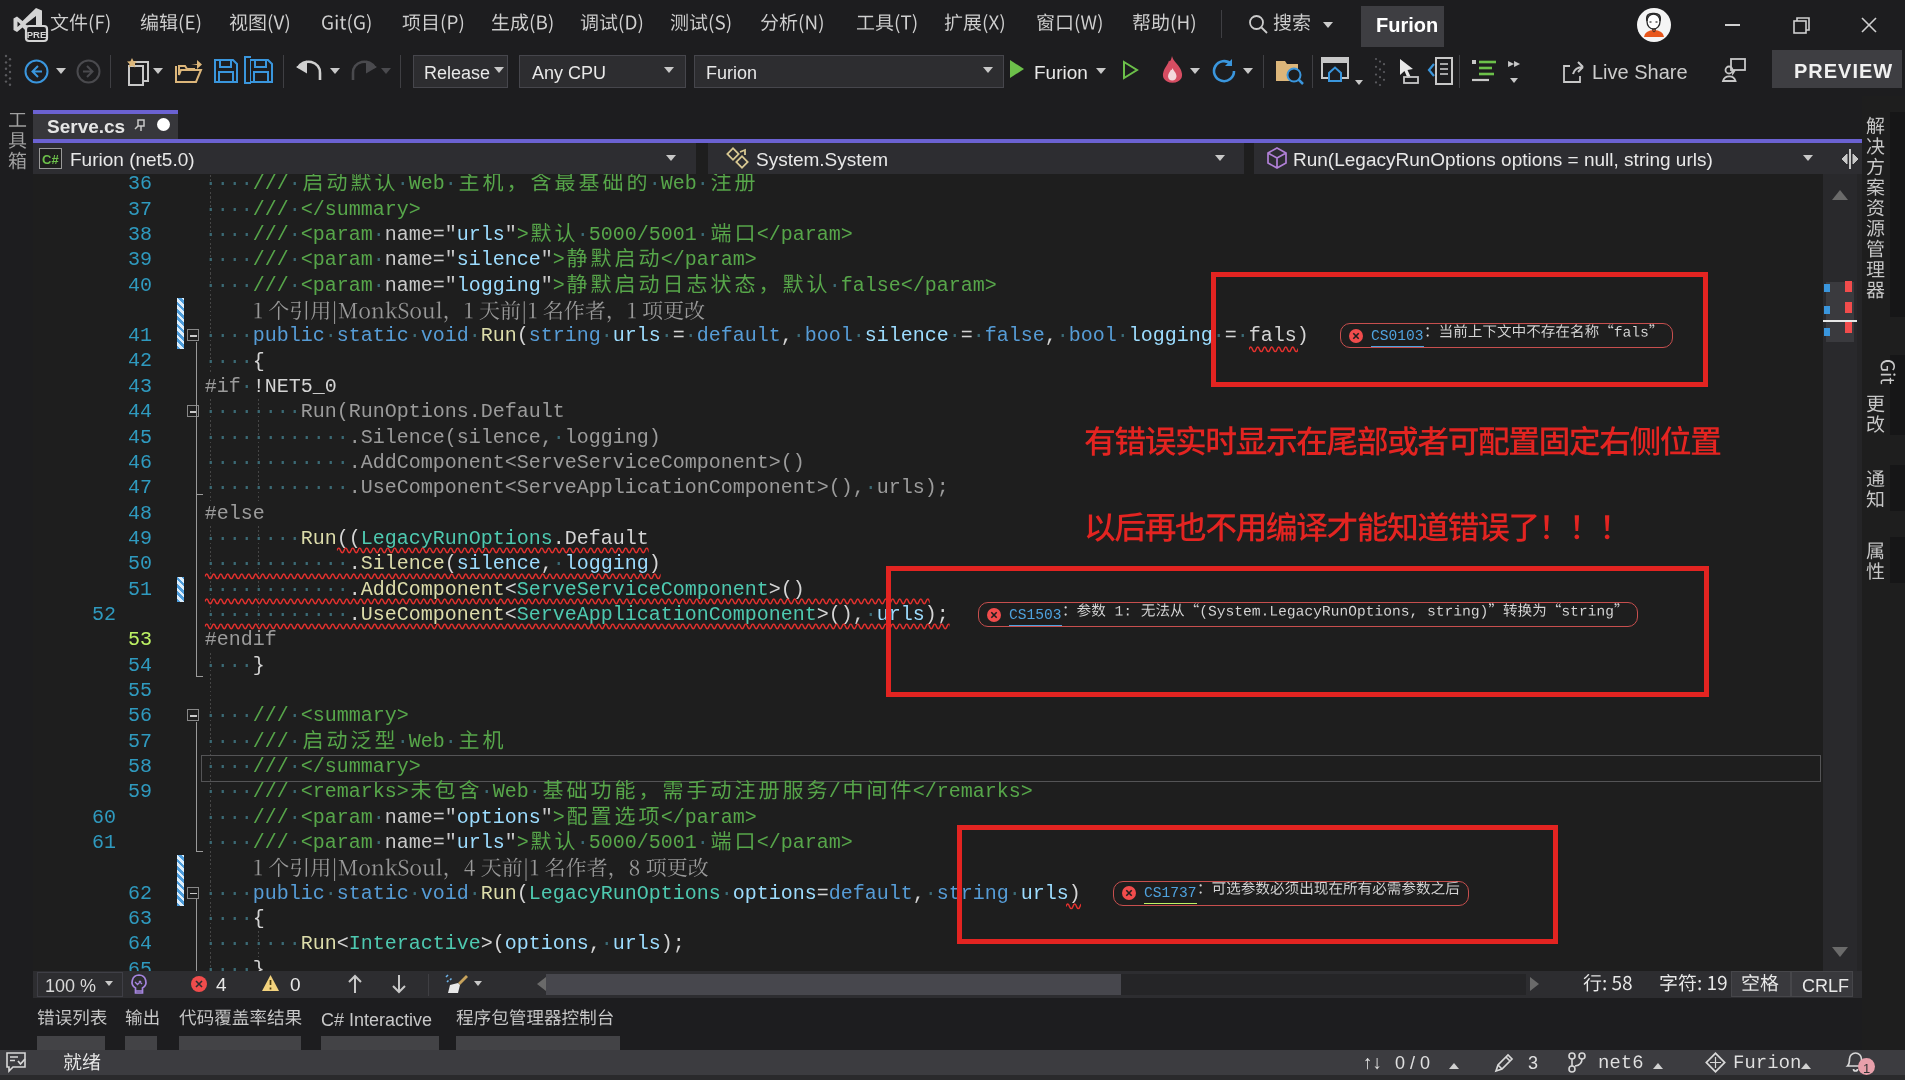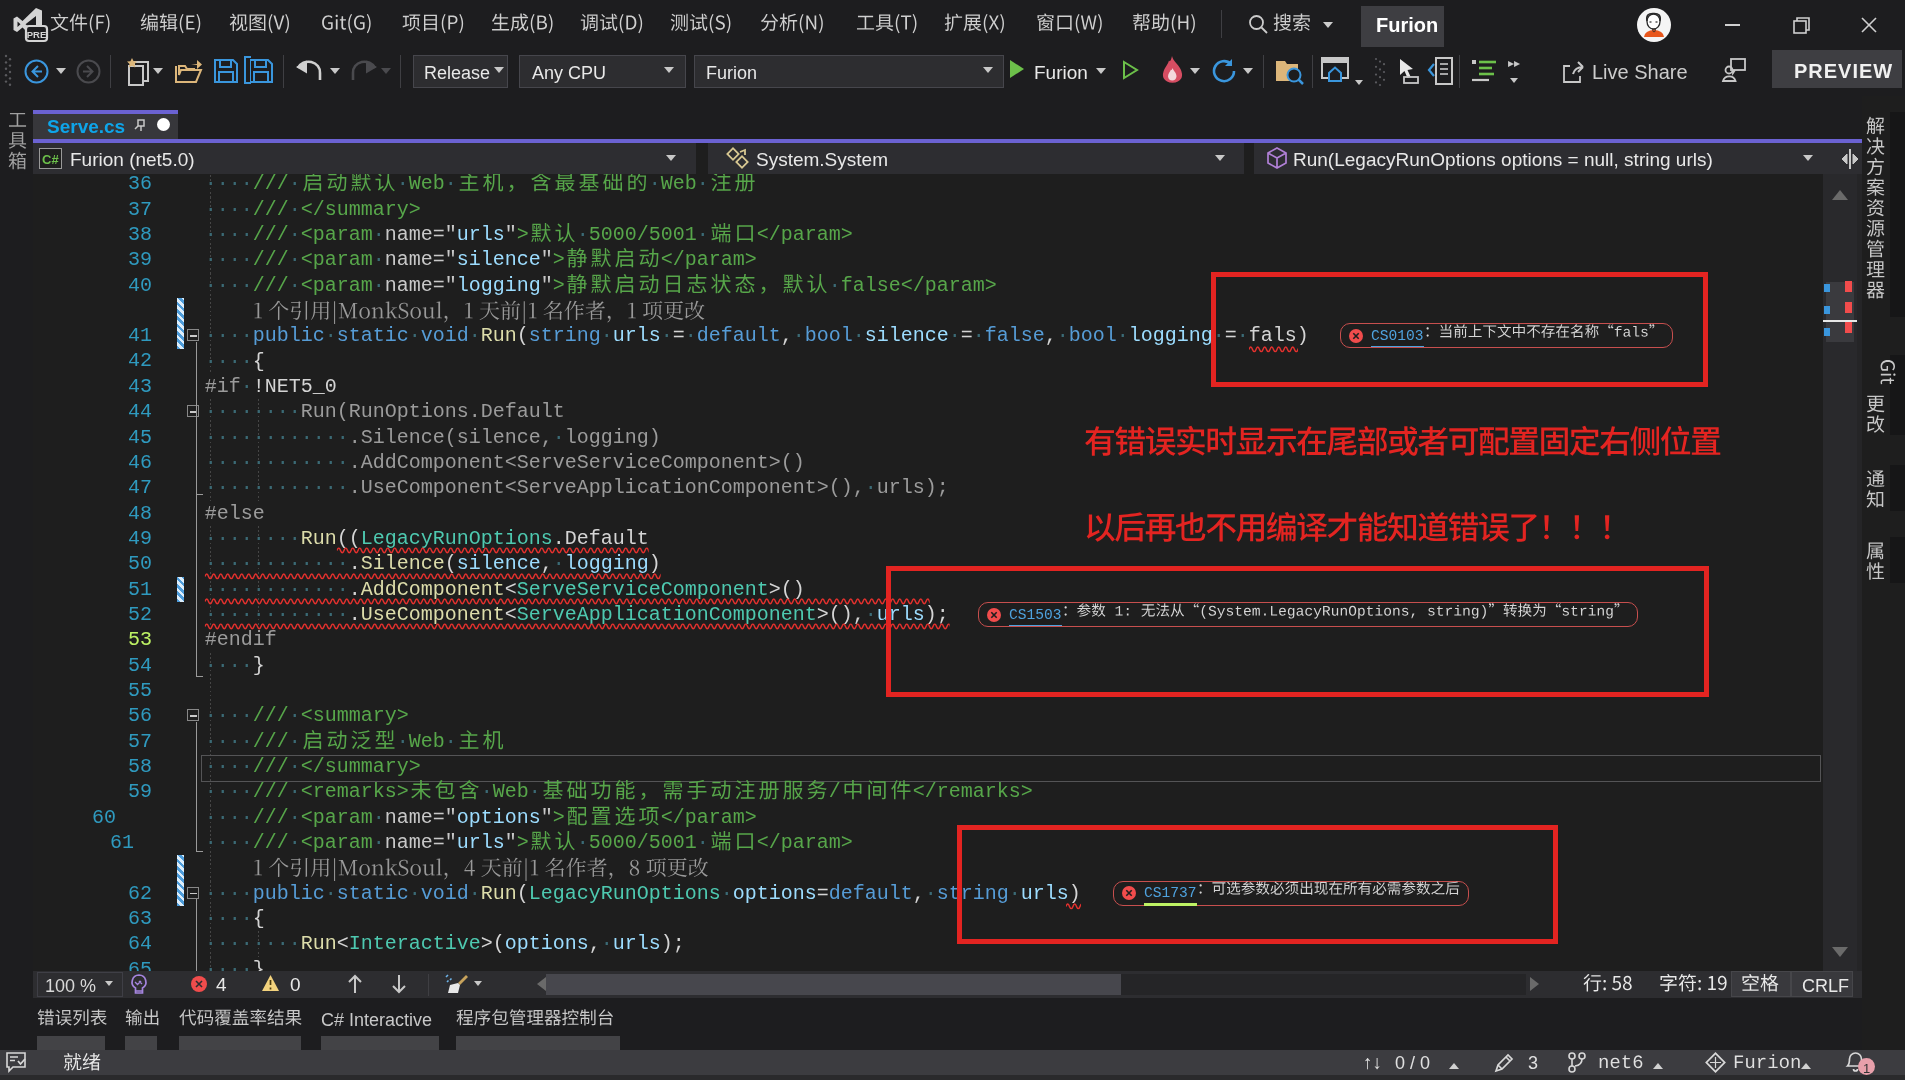--- a/index.html
+++ b/index.html
@@ -523,21 +523,21 @@
 <div style="position:absolute;left:1794px;top:59px;font:bold 20px/24px 'Liberation Sans',sans-serif;color:#f0f0f0;letter-spacing:1px;white-space:pre">PREVIEW</div>
 <div style="position:absolute;left:0;top:0;width:0;height:0;z-index:3">
     <div style="position:absolute;left:0;top:96px;width:1862px;height:47px;background:#1d1d1f"></div>
     <div style="position:absolute;left:0;top:96px;width:33px;height:947px;background:#1d1d1f"></div>
     <svg style="position:absolute;left:6.0px;top:110.0px" width="23" height="80" viewBox="0 0 23 80" fill="#a0a0a0">
       <use href="#g28" transform="translate(2 16.72) scale(19)"></use>
       <use href="#g29" transform="translate(2 37.24) scale(19)"></use>
       <use href="#g42" transform="translate(2 57.76) scale(19)"></use>
     </svg>
     <div style="position:absolute;left:33px;top:110px;width:145px;height:29px;background:#37373b;border-top:4px solid #6b62d2"></div>
-    <div style="position:absolute;left:47px;top:115px;font:bold 19px/23px 'Liberation Sans',sans-serif;color:#0ea5e9;white-space:pre">Serve.cs</div>
+    <div style="position:absolute;left:47px;top:115px;font:bold 19px/23px 'Liberation Sans',sans-serif;color:#e5e5e5;white-space:pre">Serve.cs</div>
     <svg style="position:absolute;left:133px;top:118px" width="15" height="15" viewBox="0 0 15 15" stroke="#c8c8c8" stroke-width="1.5" fill="none">
 <path d="M5 2 H11 V8 H5 Z M5 8 L2 11 M8 8 V13"></path>
     </svg>
     <div style="position:absolute;left:157px;top:118px;width:13px;height:13px;border-radius:50%;background:#ffffff"></div>
     <div style="position:absolute;left:33px;top:139px;width:1829px;height:4px;background:#6b62d2"></div>
     <div style="position:absolute;left:33px;top:143px;width:1829px;height:31px;background:#2d2d31"></div>
     <div style="position:absolute;left:39px;top:148px;width:23px;height:21px;background:#1e1e1e;border:1.5px solid #999"></div>
     <div style="position:absolute;left:42px;top:151px;font:bold 13px/17px 'Liberation Sans',sans-serif;color:#6cc04a;white-space:pre">C#</div>
     <div style="position:absolute;left:70px;top:148px;font:normal 19px/23px 'Liberation Sans',sans-serif;color:#e8e8e8;white-space:pre">Furion (net5.0)</div>
     <div style="position:absolute;left:666px;top:155px;width:0;height:0;border:5px solid transparent;border-top:6px solid #c8c8c8"></div>
@@ -807,21 +807,21 @@
 <div class="c" style="left:552.7px;top:551.25px;color:#3b6a75">·</div>
 <div class="c" style="left:564.7px;top:551.25px;color:#9cdcfe">logging</div>
 <div class="c" style="left:648.7px;top:551.25px;color:#d4d4d4">)</div>
 <div class="c" style="left:92px;top:576.58px;width:60px;text-align:right;color:#2f9abf">51</div>
 <div class="c" style="left:204.7px;top:576.58px;color:#3b6a75">············</div>
 <div class="c" style="left:348.7px;top:576.58px;color:#d4d4d4">.</div>
 <div class="c" style="left:360.7px;top:576.58px;color:#dcdcaa">AddComponent</div>
 <div class="c" style="left:504.7px;top:576.58px;color:#d4d4d4">&lt;</div>
 <div class="c" style="left:516.7px;top:576.58px;color:#4ec9b0">ServeServiceComponent</div>
 <div class="c" style="left:768.7px;top:576.58px;color:#d4d4d4">&gt;()</div>
-<div class="c" style="left:92px;top:601.91px;width:60px;text-align:right;color:#2f9abf">52</div>
+<div class="c" style="left:92px;top:601.91px;width:60px;text-align:left;color:#2f9abf">52</div>
 <div class="c" style="left:204.7px;top:601.91px;color:#3b6a75">············</div>
 <div class="c" style="left:348.7px;top:601.91px;color:#d4d4d4">.</div>
 <div class="c" style="left:360.7px;top:601.91px;color:#dcdcaa">UseComponent</div>
 <div class="c" style="left:504.7px;top:601.91px;color:#d4d4d4">&lt;</div>
 <div class="c" style="left:516.7px;top:601.91px;color:#4ec9b0">ServeApplicationComponent</div>
 <div class="c" style="left:816.7px;top:601.91px;color:#d4d4d4">&gt;(),</div>
 <div class="c" style="left:864.7px;top:601.91px;color:#3b6a75">·</div>
 <div class="c" style="left:876.7px;top:601.91px;color:#9cdcfe">urls</div>
 <div class="c" style="left:924.7px;top:601.91px;color:#d4d4d4">);</div>
 <div class="c" style="left:92px;top:627.24px;width:60px;text-align:right;color:#bef264">53</div>
@@ -902,21 +902,21 @@
 <div class="c" style="left:456.7px;top:804.55px;color:#9cdcfe">options</div>
 <div class="c" style="left:540.7px;top:804.55px;color:#c8c8c8">"</div>
 <div class="c" style="left:552.7px;top:804.55px;color:#57a64a">&gt;</div>
 <svg class="" style="position:absolute;left:564.7px;top:804.5px" width="98" height="28" viewBox="0 0 98 28" fill="#57a64a">
     <use href="#g97" transform="translate(1.50 18.7) scale(21.00)"></use>
     <use href="#g98" transform="translate(25.50 18.7) scale(21.00)"></use>
     <use href="#g99" transform="translate(49.50 18.7) scale(21.00)"></use>
     <use href="#g14" transform="translate(73.50 18.7) scale(21.00)"></use>
   </svg>
 <div class="c" style="left:660.7px;top:804.55px;color:#57a64a">&lt;/param&gt;</div>
-<div class="c" style="left:92px;top:829.88px;width:60px;text-align:center;color:#2f9abf">61</div>
+<div class="c" style="left:92px;top:829.88px;width:60px;text-align:left;color:#2f9abf">61</div>
 <div class="c" style="left:204.7px;top:829.88px;color:#3b6a75">····</div>
 <div class="c" style="left:252.7px;top:829.88px;color:#57a64a">///</div>
 <div class="c" style="left:288.7px;top:829.88px;color:#3b6a75">·</div>
 <div class="c" style="left:300.7px;top:829.88px;color:#57a64a">&lt;param</div>
 <div class="c" style="left:372.7px;top:829.88px;color:#3b6a75">·</div>
 <div class="c" style="left:384.7px;top:829.88px;color:#c8c8c8">name=</div>
 <div class="c" style="left:444.7px;top:829.88px;color:#c8c8c8">"</div>
 <div class="c" style="left:456.7px;top:829.88px;color:#9cdcfe">urls</div>
 <div class="c" style="left:504.7px;top:829.88px;color:#c8c8c8">"</div>
 <div class="c" style="left:516.7px;top:829.88px;color:#57a64a">&gt;</div>
@@ -1120,21 +1120,21 @@
     <use href="#g141" transform="translate(525.66 11.6) scale(14.60)"></use>
     <use href="#g138" transform="translate(534.42 11.6) scale(14.60)"></use>
     <use href="#g134" transform="translate(543.18 11.6) scale(14.60)"></use>
     <use href="#g117" transform="translate(551.94 11.6) scale(14.60)"></use>
   </svg>
 <div style="position:absolute;left:1113px;top:880.7049999999999px;width:356px;height:25px;border:1.4px solid #c74f4e;border-radius:10px;background:#1e1e1e"></div>
 <svg style="position:absolute;left:1122px;top:886.2049999999999px" width="14" height="14" viewBox="0 0 14 14">
     <circle cx="7" cy="7" r="7" fill="#f14c4c"></circle>
     <path d="M4.3 4.3 L9.7 9.7 M9.7 4.3 L4.3 9.7" stroke="#1e1e1e" stroke-width="1.6"></path>
   </svg>
-<div style="position:absolute;left:1144px;top:883.2049999999999px;font:14.6px/20px 'Liberation Mono';color:#4fa3df;border-bottom:3px solid #bef264">CS1737</div>
+<div style="position:absolute;left:1144px;top:883.2049999999999px;font:14.6px/20px 'Liberation Mono';color:#4fa3df;border-bottom:1px solid #bef264">CS1737</div>
 <svg class="" style="position:absolute;left:1196.6px;top:882.2px" width="264" height="18" viewBox="0 0 264 18" fill="#d6d6d6">
     <use href="#g102" transform="translate(0.00 11.6) scale(14.60)"></use>
     <use href="#g149" transform="translate(14.60 11.6) scale(14.60)"></use>
     <use href="#g99" transform="translate(29.20 11.6) scale(14.60)"></use>
     <use href="#g118" transform="translate(43.80 11.6) scale(14.60)"></use>
     <use href="#g119" transform="translate(58.40 11.6) scale(14.60)"></use>
     <use href="#g150" transform="translate(73.00 11.6) scale(14.60)"></use>
     <use href="#g151" transform="translate(87.60 11.6) scale(14.60)"></use>
     <use href="#g152" transform="translate(102.20 11.6) scale(14.60)"></use>
     <use href="#g153" transform="translate(116.80 11.6) scale(14.60)"></use>

